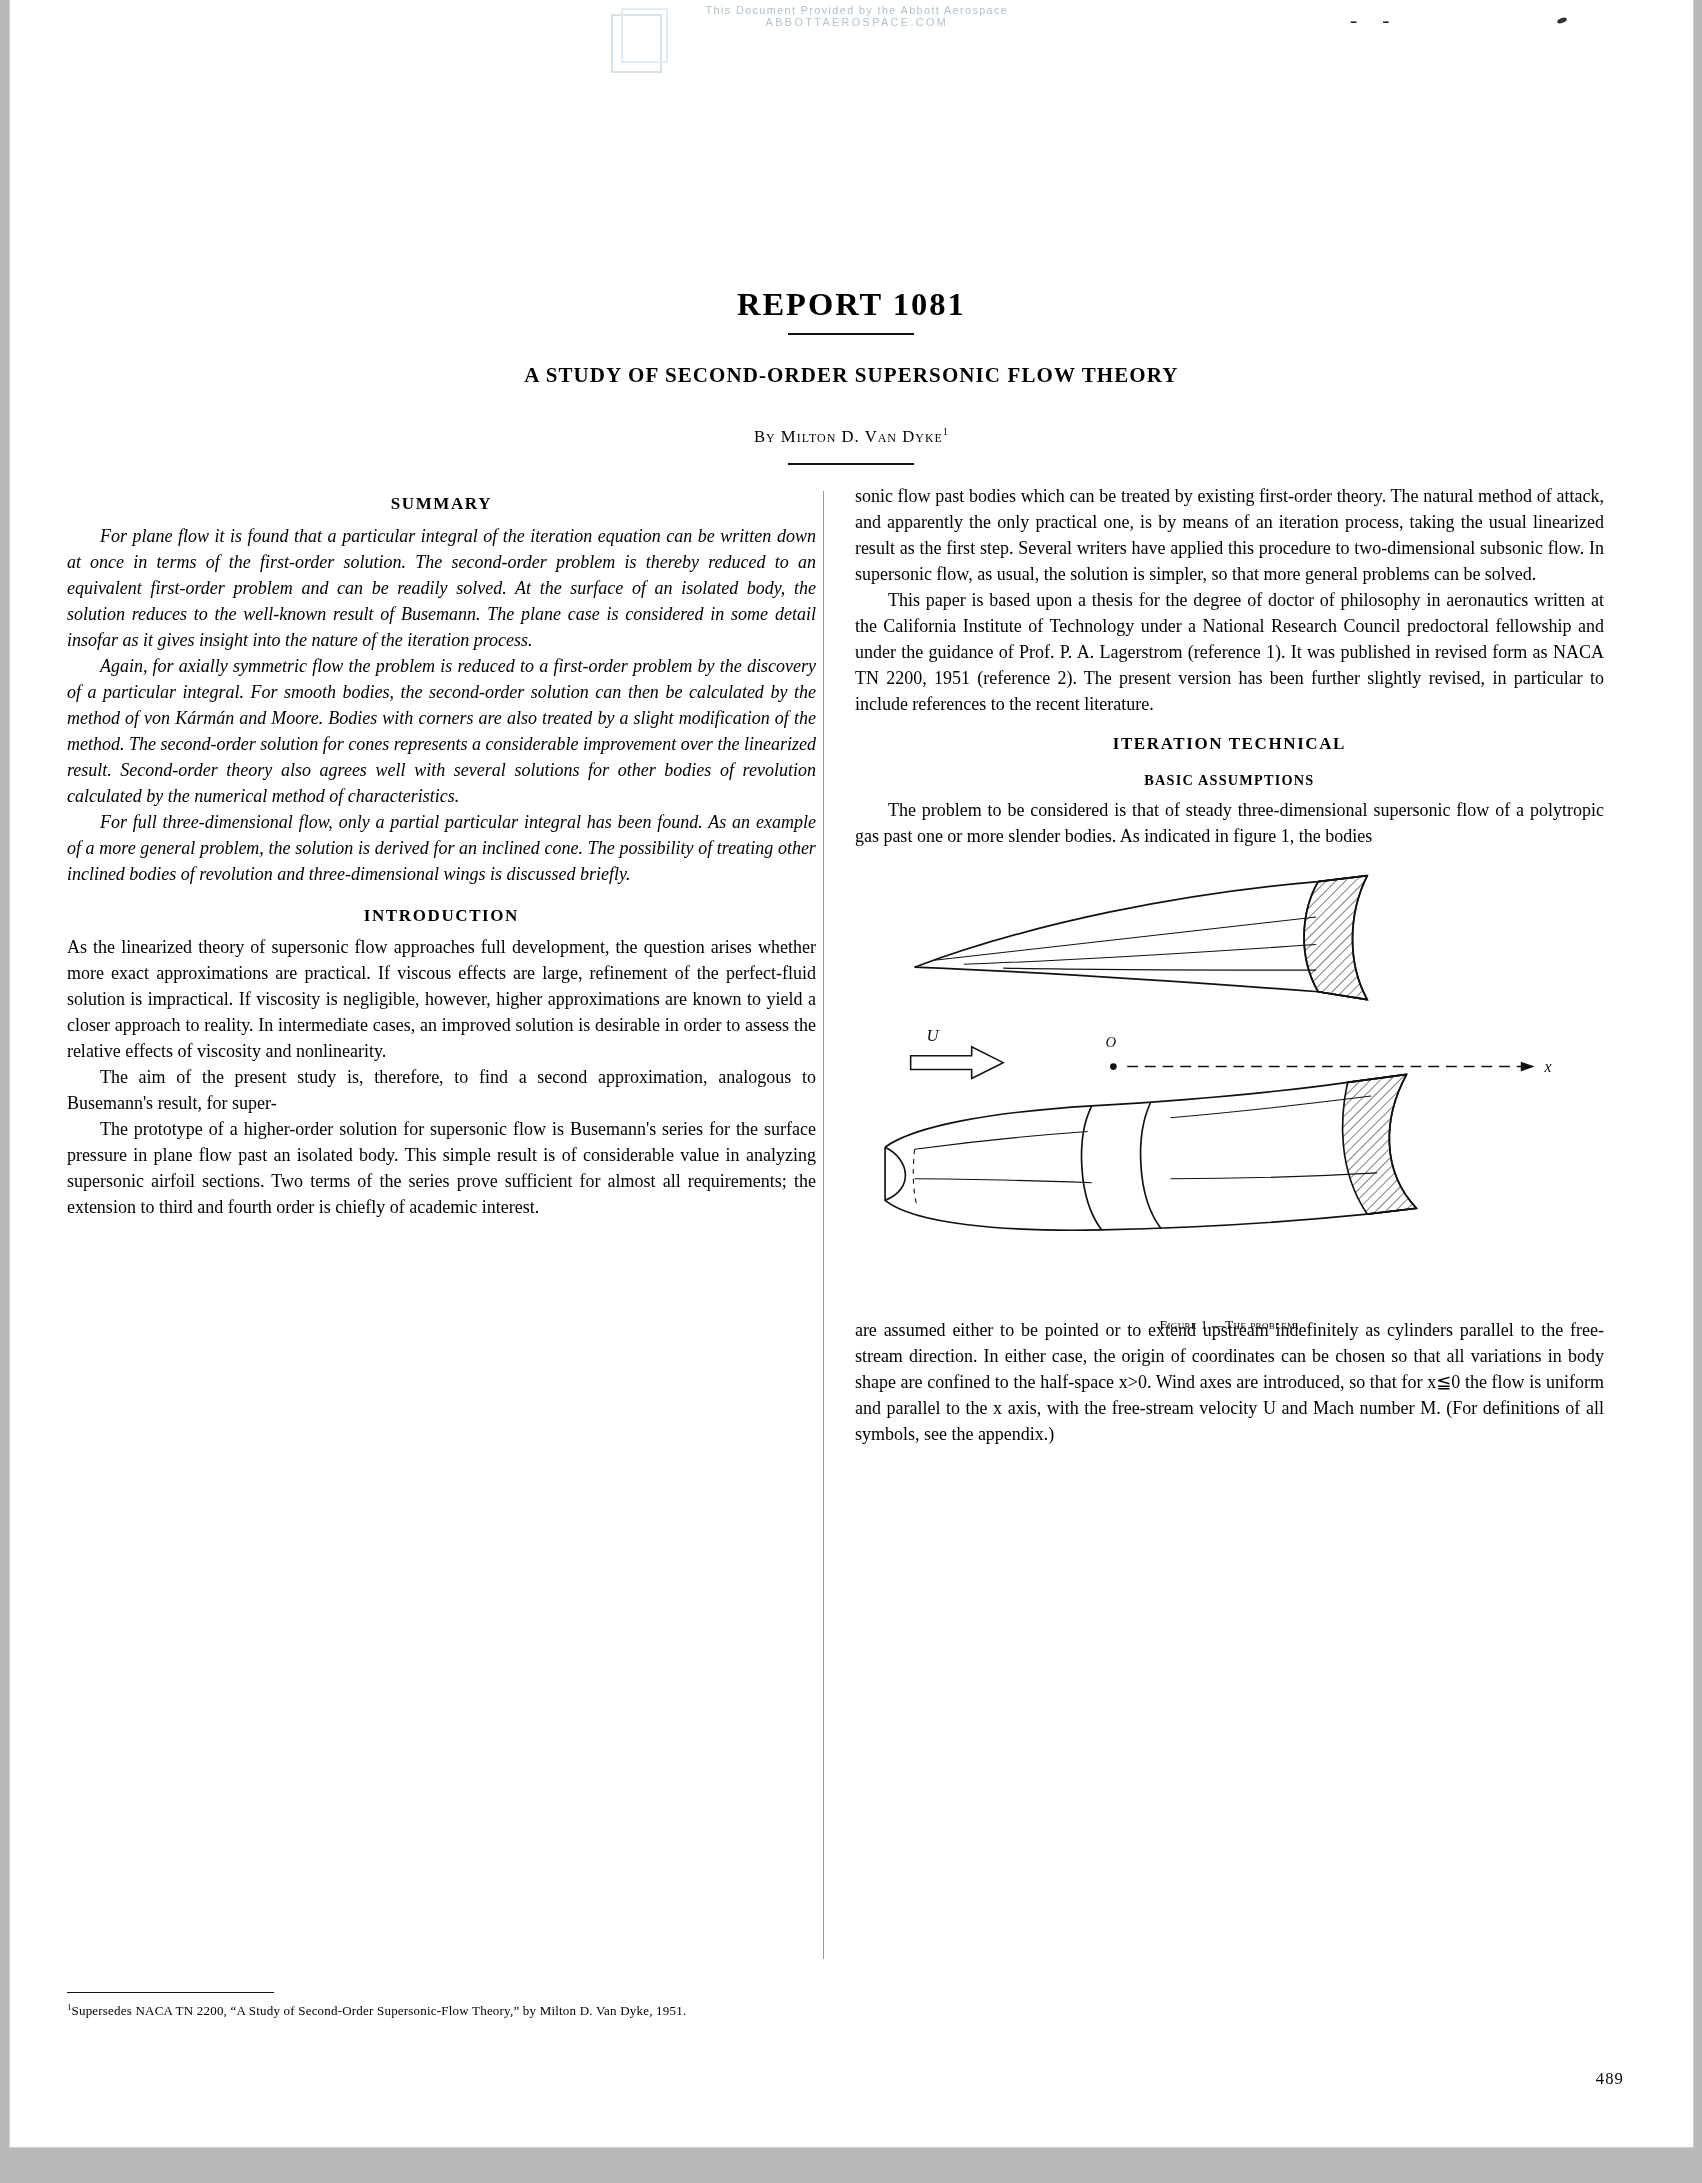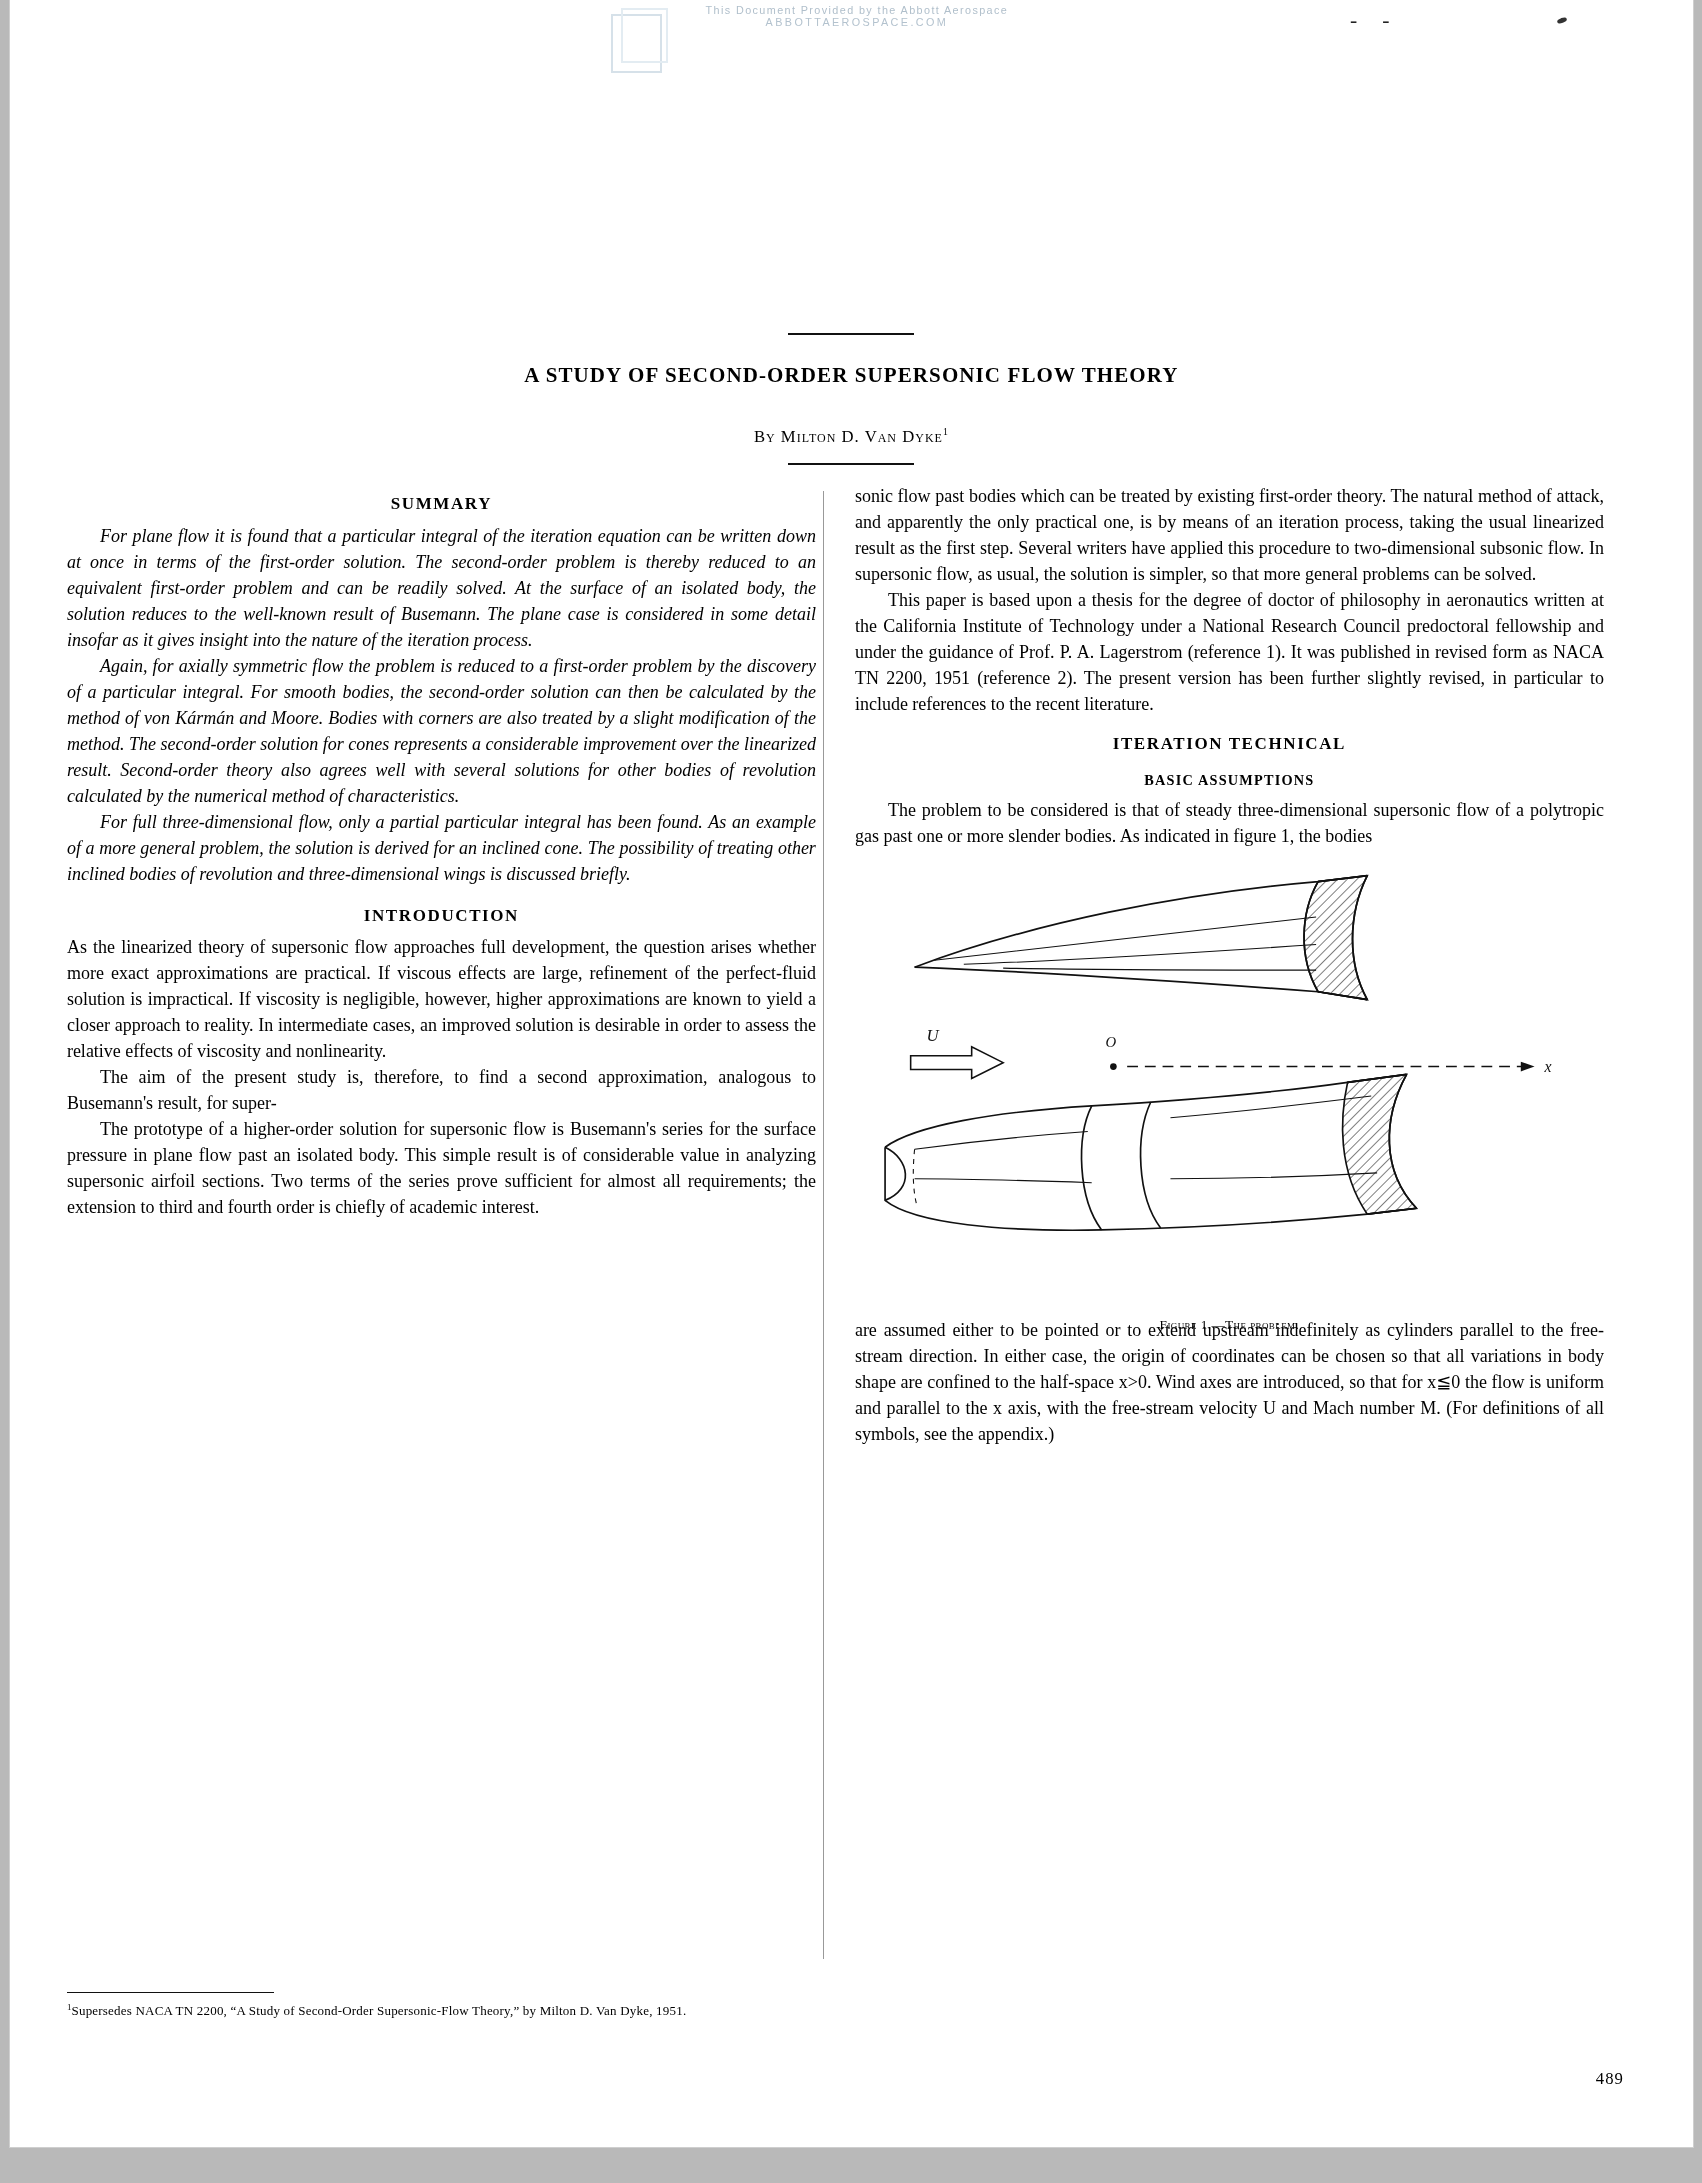--- a/index.html
+++ b/index.html
@@ -228,20 +228,21 @@
 <div class="page">
 
   <div class="wm-cube"></div>
   <div class="watermark">
     <div class="wm-top">This Document Provided by the  Abbott Aerospace</div>
     <div class="wm-sub">ABBOTTAEROSPACE.COM</div>
   </div>
   <div class="dash-marks">- -</div>
   <div class="dot-mark"></div>
 
+  <div class="report-title">REPORT  1081</div>
   <div class="rule-short rule1"></div>
   <div class="paper-title">A STUDY OF SECOND-ORDER SUPERSONIC FLOW THEORY</div>
   <div class="byline">
     <span>By Milton D. Van Dyke</span><sup>1</sup>
   </div>
   <div class="rule-short rule2"></div>
 
   <div class="divider"></div>
 
   <div class="col col-left">

